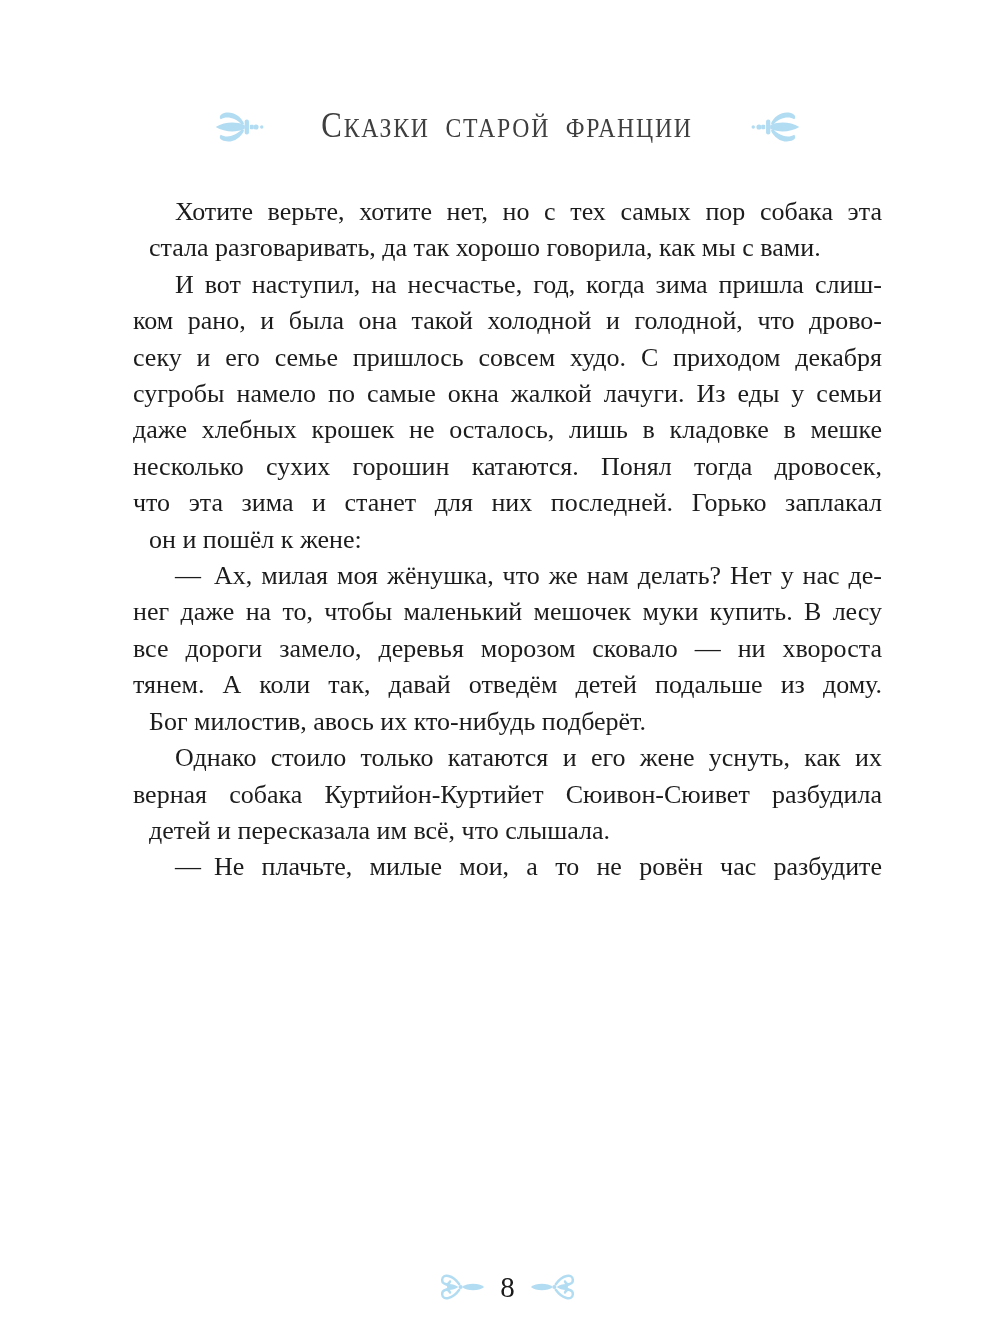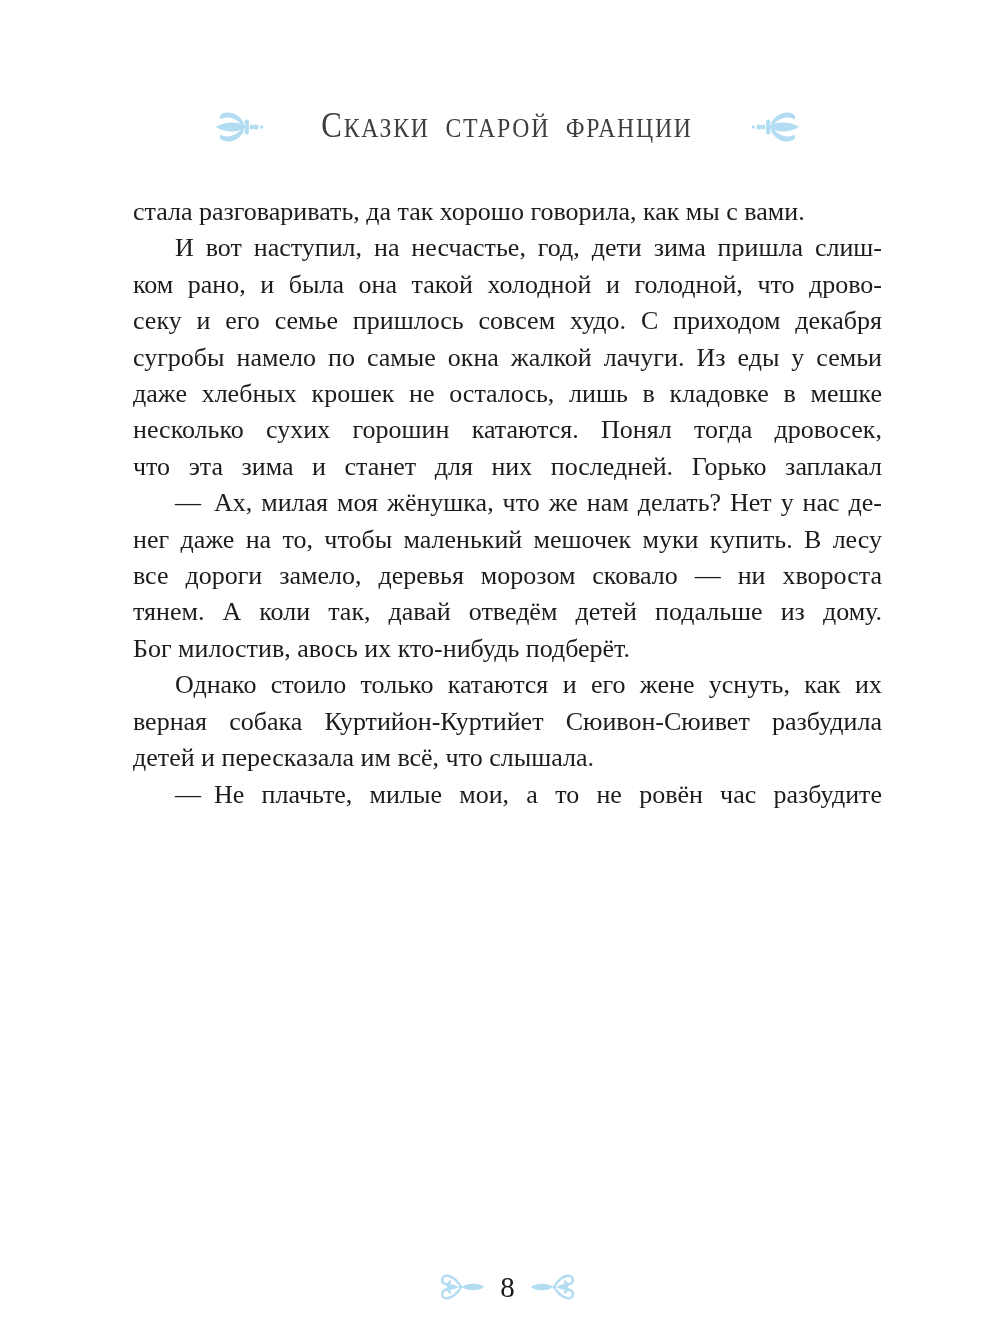--- a/index.html
+++ b/index.html
@@ -59,20 +59,21 @@
   }
   .text-line {
     text-align: justify;
     text-align-last: justify;
     text-justify: inter-word;
     white-space: normal;
   }
   .text-line.last {
     text-align: left;
     text-align-last: left;
+    margin-left: 16px;
   }
   .text-line.indent { text-indent: 42px; }
   
   .page-footer {
     position: absolute;
     top: 1163px;
     left: 133px;
     width: 749px;
     display: flex;
     align-items: center;
@@ -115,30 +116,32 @@
           <rect x="63" y="28" width="7" height="8" rx="2"></rect>
           <circle cx="74" cy="32" r="4.5"></circle>
           <circle cx="84" cy="32" r="3"></circle>
         </g>
       </svg>
     </span>
   </header>
 
   <main class="text-block" id="text-block">
       <div class="paragraph">
+        <div class="text-line indent">Хотите верьте, хотите нет, но с тех самых пор собака эта</div>
         <div class="text-line last">стала разговаривать, да так хорошо говорила, как мы с вами.</div>
       </div>
       <div class="paragraph">
-        <div class="text-line indent">И вот наступил, на несчастье, год, дети зима пришла слиш-</div>
+        <div class="text-line indent">И вот наступил, на несчастье, год, когда зима пришла слиш-</div>
         <div class="text-line">ком рано, и была она такой холодной и голодной, что дрово-</div>
         <div class="text-line">секу и его семье пришлось совсем худо. С приходом декабря</div>
         <div class="text-line">сугробы намело по самые окна жалкой лачуги. Из еды у семьи</div>
         <div class="text-line">даже хлебных крошек не осталось, лишь в кладовке в мешке</div>
         <div class="text-line">несколько сухих горошин катаются. Понял тогда дровосек,</div>
         <div class="text-line">что эта зима и станет для них последней. Горько заплакал</div>
+        <div class="text-line last">он и пошёл к жене:</div>
       </div>
       <div class="paragraph">
         <div class="text-line indent">— Ах, милая моя жёнушка, что же нам делать? Нет у нас де-</div>
         <div class="text-line">нег даже на то, чтобы маленький мешочек муки купить. В лесу</div>
         <div class="text-line">все дороги замело, деревья морозом сковало — ни хвороста</div>
         <div class="text-line">тянем. А коли так, давай отведём детей подальше из дому.</div>
         <div class="text-line last">Бог милостив, авось их кто-нибудь подберёт.</div>
       </div>
       <div class="paragraph">
         <div class="text-line indent">Однако стоило только катаются и его жене уснуть, как их</div>

